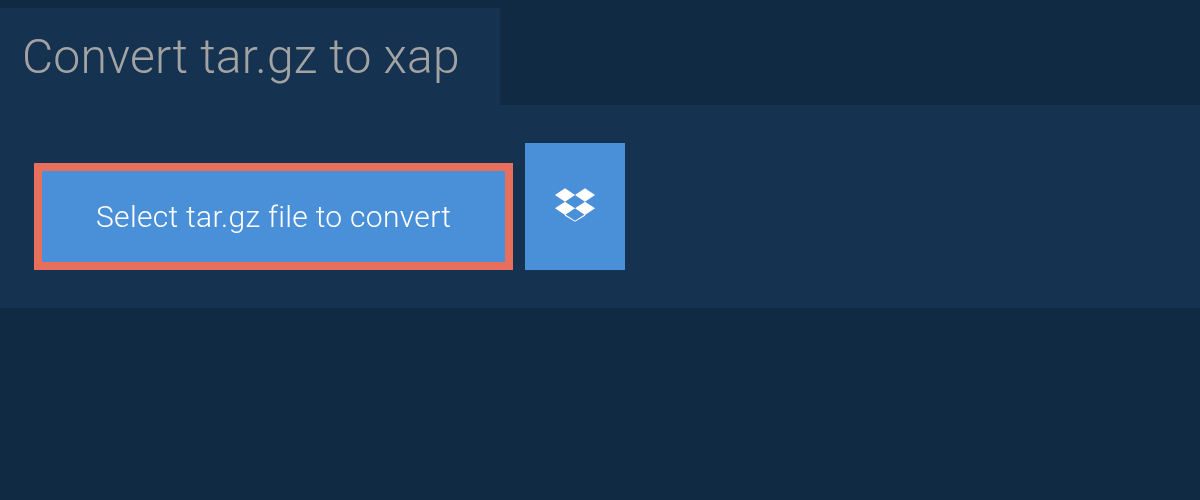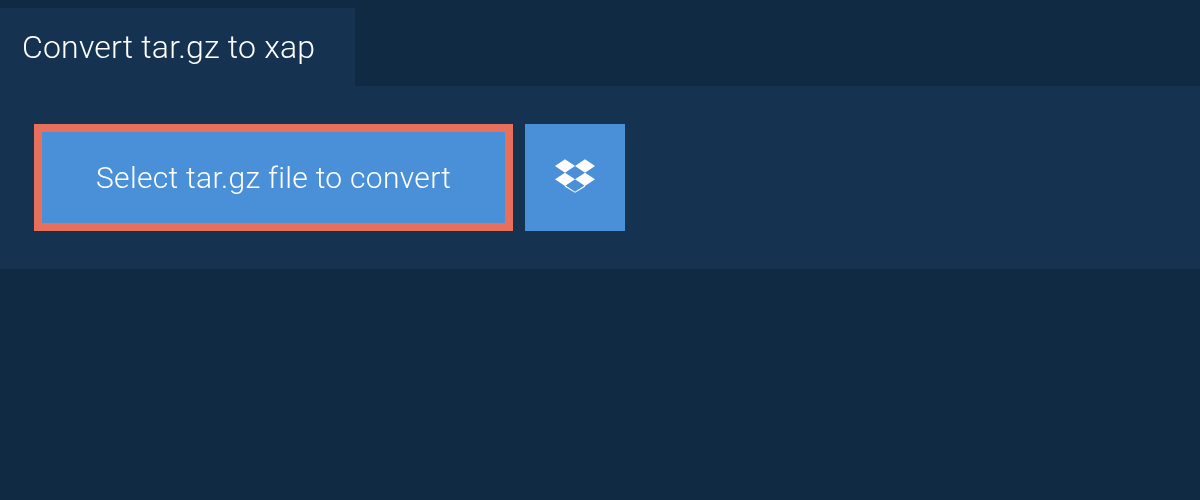--- a/index.html
+++ b/index.html
@@ -13,22 +13,22 @@
       width: 1200px;
       height: 500px;
       overflow: hidden;
     }
     .tab-container {
       padding-top: 8px;
     }
     .tab {
       display: inline-block;
       background-color: #153350;
-      color: #ffffff;
-      font-size: 32px;
+      color: #a3a3a3;
+      font-size: 48px;
       font-weight: 300;
       padding: 20px 40px 20px 22px;
       letter-spacing: 0.2px;
     }
     .panel {
       background-color: #153350;
       padding: 38px 34px;
       width: 100%;
     }
     .button-row {
@@ -41,20 +41,21 @@
       border: 8px solid #e76f5b;
       color: #ffffff;
       font-size: 30px;
       font-weight: 300;
       padding: 28px 54px;
       cursor: pointer;
       letter-spacing: 0.3px;
       display: flex;
       align-items: center;
       justify-content: center;
+      margin-top: 20px;
     }
     .dropbox-button {
       background-color: #4a90d9;
       color: #ffffff;
       cursor: pointer;
       width: 100px;
       display: flex;
       align-items: center;
       justify-content: center;
     }

